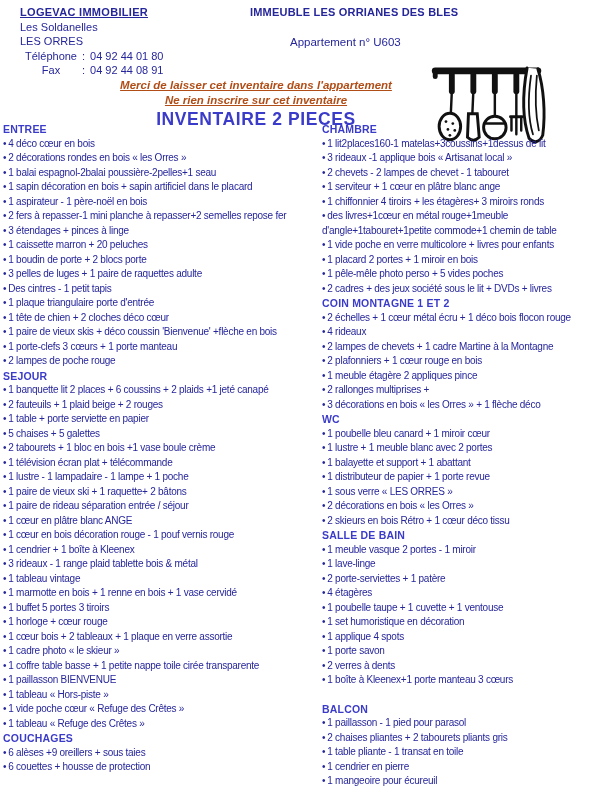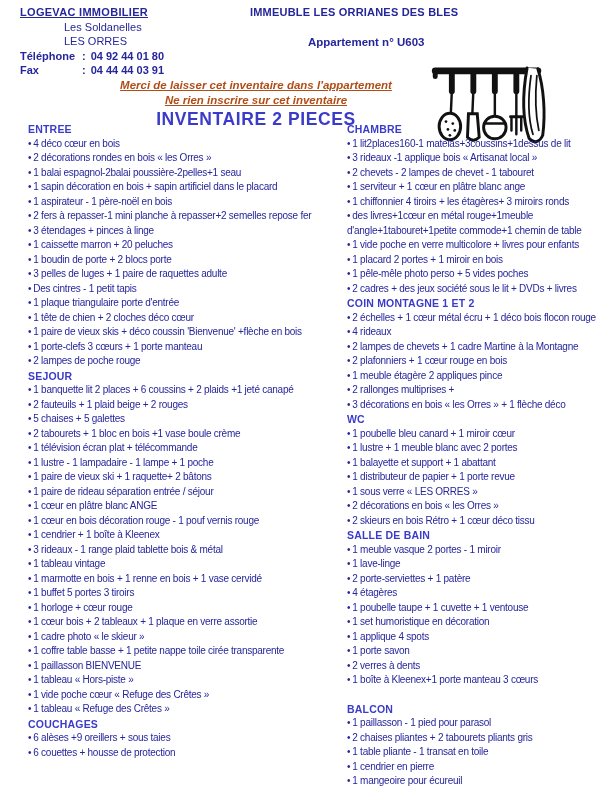--- a/index.html
+++ b/index.html
@@ -17,53 +17,52 @@
   .page{
     position:relative;width:611px;height:800px;overflow:hidden;
     background:var(--bg);color:var(--ink);
   }
   
   .agency{
     position:absolute;left:20px;top:5px;
     font-size:11px;line-height:14.6px;
   }
   .agency-name{font-weight:bold;text-decoration:underline;letter-spacing:0.3px;}
-  .agency-line{font-weight:normal;margin-left:44px;}
-  .contact-row{font-weight:bold;}
+  .agency-line{font-weight:normal;}
+  .contact-row{font-weight:normal;text-align:center;}
   .contact-label{display:inline-block;width:62px;}
   .num{margin-left:5px;}
   
   .building-title{
     position:absolute;left:250px;top:6px;
     font-size:11px;font-weight:bold;letter-spacing:0.2px;
   }
   .apartment{
     position:absolute;left:290px;top:36px;
-    font-size:11.5px;font-weight:bold;margin-left:18px;
+    font-size:11.5px;font-weight:normal;
   }
   
   .notice{
     position:absolute;left:0;top:78px;width:512px;text-align:center;
     color:var(--notice);font-weight:bold;font-style:italic;
     font-size:11.5px;line-height:15px;
   }
   .notice-line{text-decoration:underline;}
   .main-title{
     margin-top:4px;color:var(--heading);
     font-size:17.5px;font-weight:bold;font-style:normal;
     letter-spacing:0.6px;
   }
   
   .utensils{position:absolute;left:428px;top:62px;}
   
   .col{
     position:absolute;top:122px;
     font-size:10px;line-height:14.5px;letter-spacing:-0.25px;
     color:var(--ink);
-    margin-left:25px;
   }
   .col-left{left:3px;width:300px;}
   .col-right{left:322px;width:288px;}
   .sec-heading{
     color:var(--heading);font-weight:bold;
     font-size:10.5px;letter-spacing:0.2px;
   }
   .sec-heading.gap{margin-top:14px;}
   .item{}
   .bullet{margin-right:2px;}
@@ -74,21 +73,21 @@
 <div class="page">
 
   <div class="agency">
     <div class="agency-name">LOGEVAC IMMOBILIER</div>
     <div class="agency-line">Les Soldanelles</div>
     <div class="agency-line">LES ORRES</div>
     <div class="contact-row">
       <span class="contact-label">Téléphone</span><span>:</span><span class="num">04 92 44 01 80</span>
     </div>
     <div class="contact-row">
-      <span class="contact-label">Fax</span><span>:</span><span class="num">04 44 44 03 91</span>
+      <span class="contact-label">Fax</span><span>:</span><span class="num">04 92 44 08 91</span>
     </div>
   </div>
 
   <div class="building-title">IMMEUBLE LES ORRIANES DES BLES</div>
   <div class="apartment">Appartement n° U603</div>
 
   <svg class="utensils" width="120" height="86" viewBox="0 0 122 88">
     <g stroke="#111" fill="none" stroke-linecap="round">
       <path d="M7 9 H112" stroke-width="7"></path>
       <path d="M7 9 v6" stroke-width="5"></path>
@@ -139,20 +138,21 @@
       <div class="item"><span class="bullet">•</span><span>3 pelles de luges + 1 paire de raquettes adulte</span></div>
       <div class="item"><span class="bullet">•</span><span>Des cintres - 1 petit tapis</span></div>
       <div class="item"><span class="bullet">•</span><span>1 plaque triangulaire porte d'entrée</span></div>
       <div class="item"><span class="bullet">•</span><span>1 tête de chien + 2 cloches déco cœur</span></div>
       <div class="item"><span class="bullet">•</span><span>1 paire de vieux skis + déco coussin 'Bienvenue' +flèche en bois</span></div>
       <div class="item"><span class="bullet">•</span><span>1 porte-clefs 3 cœurs + 1 porte manteau</span></div>
       <div class="item"><span class="bullet">•</span><span>2 lampes de poche rouge</span></div>
       <div class="sec-heading">SEJOUR</div>
       <div class="item"><span class="bullet">•</span><span>1 banquette lit 2 places + 6 coussins + 2 plaids +1 jeté canapé</span></div>
       <div class="item"><span class="bullet">•</span><span>2 fauteuils + 1 plaid beige + 2 rouges</span></div>
+      <div class="item"><span class="bullet">•</span><span>1 table + porte serviette en papier</span></div>
       <div class="item"><span class="bullet">•</span><span>5 chaises + 5 galettes</span></div>
       <div class="item"><span class="bullet">•</span><span>2 tabourets + 1 bloc en bois +1 vase boule crème</span></div>
       <div class="item"><span class="bullet">•</span><span>1 télévision écran plat + télécommande</span></div>
       <div class="item"><span class="bullet">•</span><span>1 lustre - 1 lampadaire - 1 lampe + 1 poche</span></div>
       <div class="item"><span class="bullet">•</span><span>1 paire de vieux ski + 1 raquette+ 2 bâtons</span></div>
       <div class="item"><span class="bullet">•</span><span>1 paire de rideau séparation entrée / séjour</span></div>
       <div class="item"><span class="bullet">•</span><span>1 cœur en plâtre blanc ANGE</span></div>
       <div class="item"><span class="bullet">•</span><span>1 cœur en bois décoration rouge - 1 pouf vernis rouge</span></div>
       <div class="item"><span class="bullet">•</span><span>1 cendrier + 1 boîte à Kleenex</span></div>
       <div class="item"><span class="bullet">•</span><span>3 rideaux - 1 range plaid tablette bois &amp; métal</span></div>

